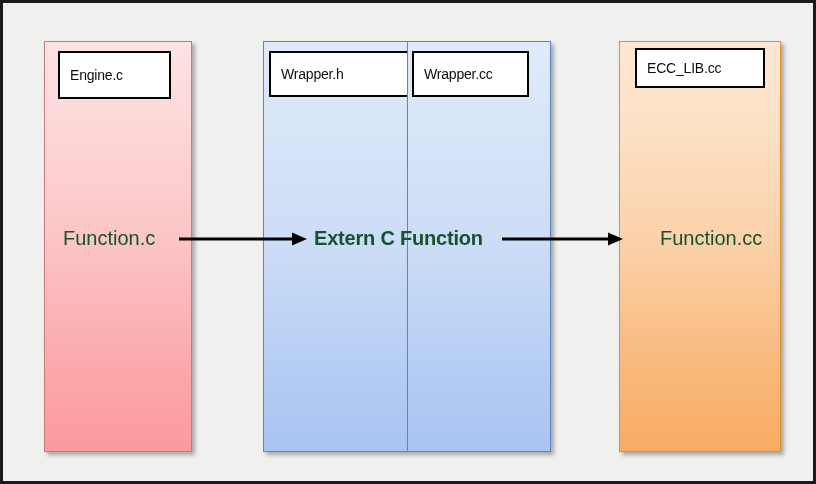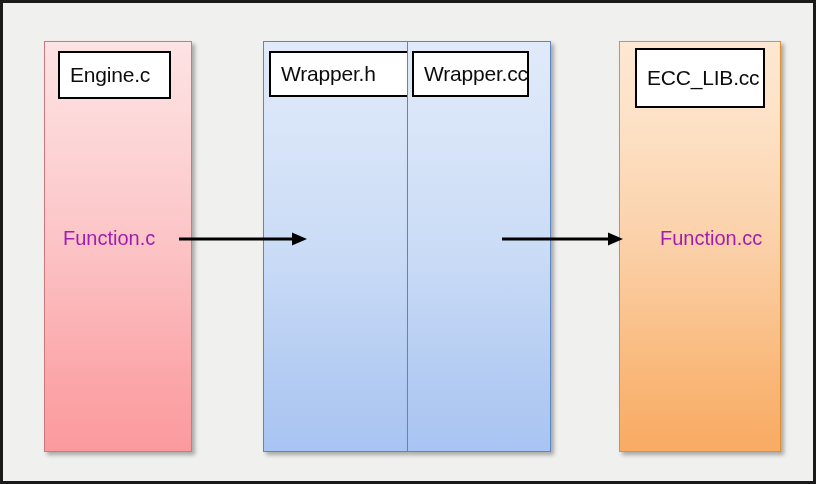--- a/index.html
+++ b/index.html
@@ -53,35 +53,35 @@
 
   
   .file-label {
     position: absolute;
     box-sizing: border-box;
     background: #ffffff;
     border: 2px solid #000000;
     display: flex;
     align-items: center;
     padding-left: 10px;
-    font-size: 21px;
+    font-size: 14px;
     color: #0c0c0c;
     letter-spacing: -0.2px;
     white-space: nowrap;
   }
   .lbl-engine    { left: 55px;  top: 48px; width: 113px; height: 48px; }
   .lbl-wrapper-h { left: 266px; top: 48px; width: 168px; height: 46px; }
   .lbl-wrapper-cc{ left: 409px; top: 48px; width: 117px; height: 46px; }
-  .lbl-ecc       { left: 632px; top: 45px; width: 130px; height: 60px; }
+  .lbl-ecc       { left: 632px; top: 45px; width: 130px; height: 40px; }
 
   
   .mid-text {
     position: absolute;
     font-size: 20px;
-    color: #a21caf;
+    color: #14532d;
     white-space: nowrap;
     line-height: 1;
   }
   .txt-function-c  { left: 60px;  top: 225px; }
   .txt-extern      { left: 311px; top: 225px; font-weight: bold; letter-spacing: -0.2px; }
   .txt-function-cc { left: 629px; top: 225px; margin-left: 28px; }
 
   
   .arrow { position: absolute; top: 226px; height: 20px; }
   .arrow-1 { left: 176px; width: 128px; }
@@ -100,20 +100,21 @@
   <div class="panel panel-wrapper-h"></div>
   <div class="file-label lbl-wrapper-h">Wrapper.h</div>
 
   <div class="panel panel-wrapper-cc"></div>
   <div class="file-label lbl-wrapper-cc">Wrapper.cc</div>
 
   <div class="panel panel-ecc"></div>
   <div class="file-label lbl-ecc">ECC_LIB.cc</div>
   <div class="mid-text txt-function-cc">Function.cc</div>
 
+  <div class="mid-text txt-extern">Extern C Function</div>
 
   <div class="arrow arrow-1">
     <svg width="128" height="20" viewBox="0 0 128 20">
       <line x1="0" y1="10" x2="119" y2="10" stroke="#000000" stroke-width="3"></line>
       <polygon points="128,10 113,3.5 113,16.5" fill="#000000"></polygon>
     </svg>
   </div>
 
   <div class="arrow arrow-2">
     <svg width="121" height="20" viewBox="0 0 121 20">

